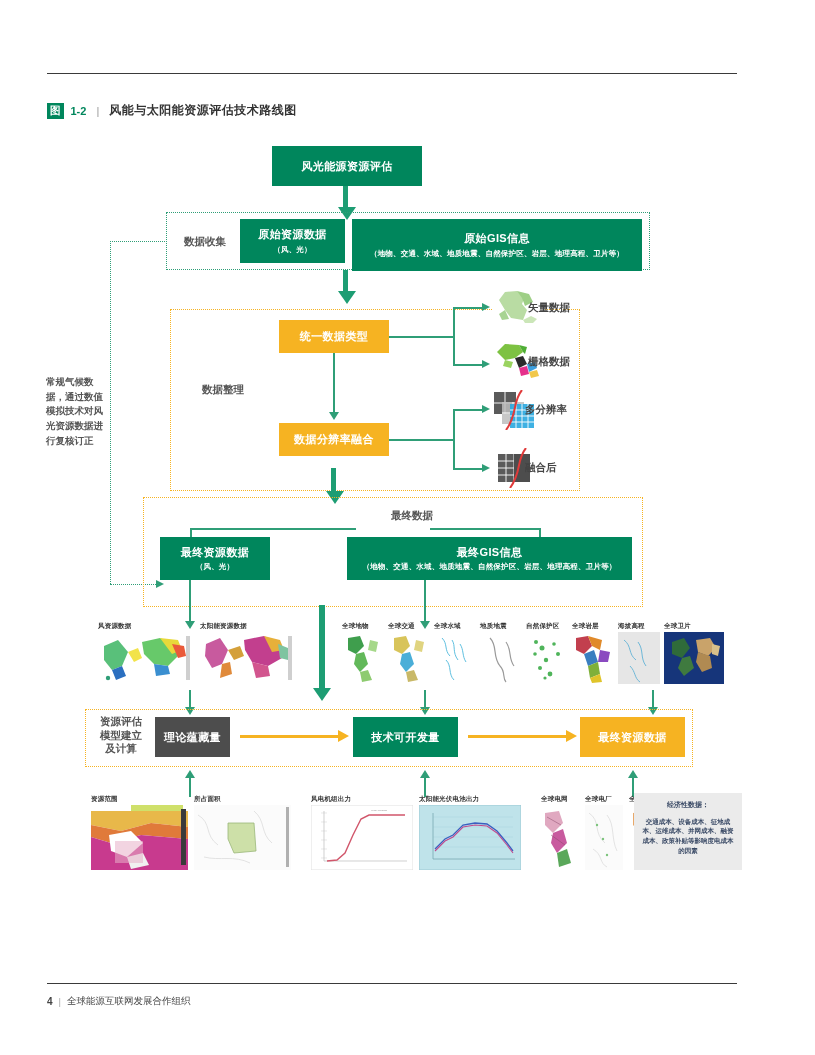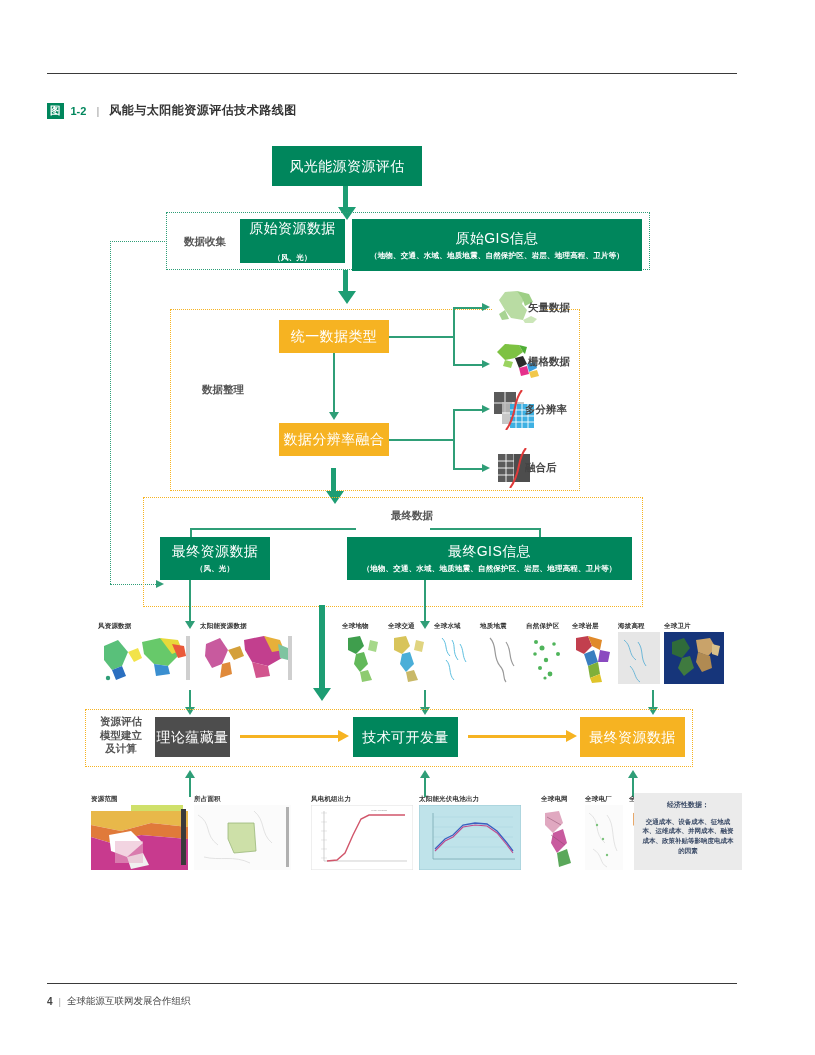--- a/index.html
+++ b/index.html
@@ -43,21 +43,21 @@
   }
   .footer .pg { font-weight:bold; font-size:10px; }
   .footer .sep { color:#aaa; }
 
   
   .box {
     position:absolute; display:flex; flex-direction:column;
     align-items:center; justify-content:center; text-align:center;
     color:#fff; line-height:1.35;
   }
-  .box .t1 { font-size:14px; font-weight:normal; letter-spacing:.4px; }
+  .box .t1 { font-size:11px; font-weight:bold; letter-spacing:.4px; }
   .box .t2 { font-size:7.5px; font-weight:bold; margin-top:3px; letter-spacing:.2px; }
   .green { background:#00865c; }
   .orange { background:#f6b322; }
   .grey { background:#4d4d4d; }
 
   
   .frame { position:absolute; }
   .frame-green { border:1.4px dotted #2f9e77; }
   .frame-orange { border:1.4px dotted #f6b322; }
   .frame-label {
@@ -138,34 +138,35 @@
 
   <div class="box green" style="left:272px; top:146px; width:150px; height:40px;">
     <span class="t1">风光能源资源评估</span>
   </div>
   <div class="ln vline" style="left:343px; top:186px; width:5px; height:22px; background:#1d9d73;"></div>
   <div class="arrow-d-big" style="left:338px; top:207px;"></div>
 
   <div class="frame frame-green" style="left:166px; top:212px; width:484px; height:58px;"></div>
   <div class="frame-label" style="left:175px; top:234px; width:60px;">数据收集</div>
 
-  <div class="box green" style="left:240px; top:219px; width:105px; height:44px;justify-content:space-between;">
+  <div class="box green" style="left:240px; top:219px; width:105px; height:44px;">
     <span class="t1">原始资源数据</span>
     <span class="t2">（风、光）</span>
   </div>
   <div class="box green" style="left:352px; top:219px; width:290px; height:52px;">
     <span class="t1">原始GIS信息</span>
     <span class="t2">（地物、交通、水域、地质地震、自然保护区、岩层、地理高程、卫片等）</span>
   </div>
 
   <div class="dash-h" style="left:110px; top:241px; width:57px;"></div>
   <div class="dash-v" style="left:110px; top:241px; height:343px;"></div>
   <div class="dash-h" style="left:110px; top:584px; width:48px;"></div>
   <div class="arrow-r" style="left:156px; top:580px;"></div>
 
+  <div class="left-note">常规气候数据，通过数值模拟技术对风光资源数据进行复核订正</div>
 
   <div class="ln vline" style="left:343px; top:270px; width:5px; height:22px; background:#1d9d73;"></div>
   <div class="arrow-d-big" style="left:338px; top:291px;"></div>
 
   <div class="frame frame-orange" style="left:170px; top:309px; width:410px; height:182px;"></div>
   <div class="frame-label" style="left:192px; top:382px; width:62px;">数据整理</div>
 
   <div class="box orange" style="left:279px; top:423px; width:110px; height:33px;">
     <span class="t1">数据分辨率融合</span>
   </div>

